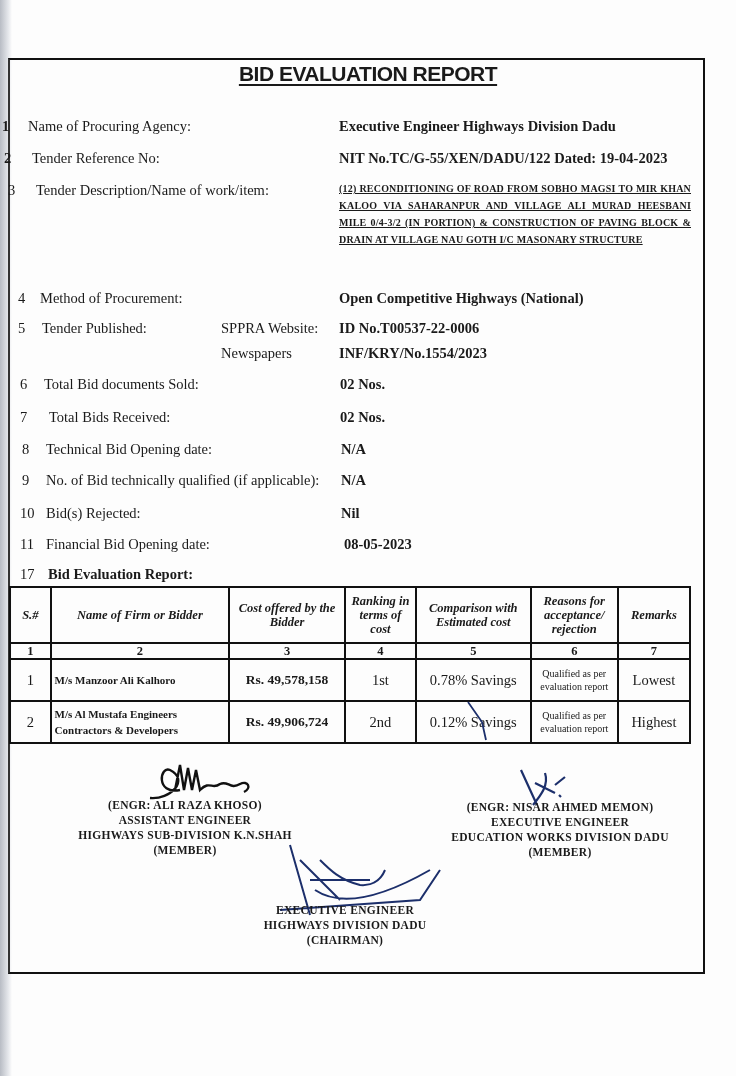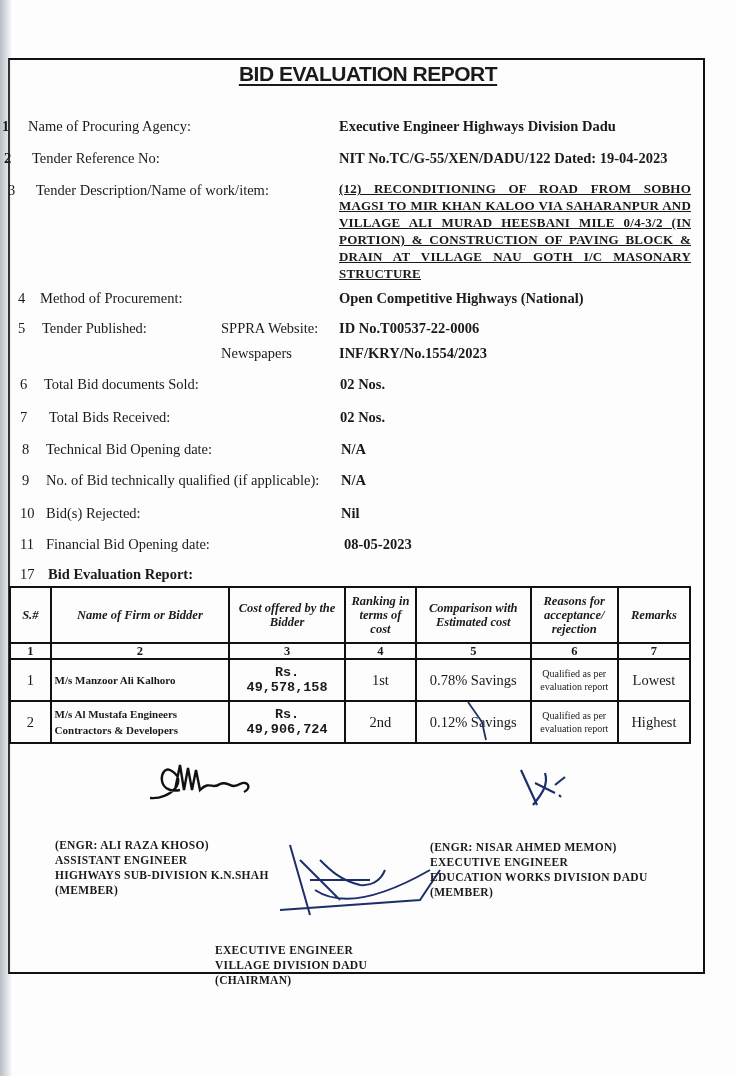--- a/index.html
+++ b/index.html
@@ -9,34 +9,34 @@
                background:linear-gradient(to right,#b8bcc4,#e6e8ec 70%,#fdfdfd); }
   .frame { position:absolute; left:8px; top:58px; width:693px; height:912px;
            border:2px solid #111; border-left-color:#333; }
   .title { position:absolute; left:0; width:736px; top:62px; text-align:center;
            font-family:"Liberation Sans", sans-serif; font-weight:bold; font-size:21px;
            letter-spacing:-0.5px; }
   .title span { text-decoration:underline; text-underline-offset:3px; }
   .num { position:absolute; font-size:14.5px; }
   .lbl { position:absolute; font-size:14.5px; }
   .val { position:absolute; font-size:14.5px; font-weight:bold; }
-  .desc { position:absolute; left:339px; top:180px; width:352px; font-size:13px; font-weight:bold;
+  .desc { position:absolute; left:339px; top:180px; width:352px; font-size:10px; font-weight:bold;
           line-height:17px; text-align:justify; text-decoration:underline; letter-spacing:0.2px; }
   table.bids { position:absolute; left:9px; top:586px; width:682px; border-collapse:collapse;
                font-size:13px; }
   table.bids td, table.bids th { border:2px solid #111; text-align:center; padding:0 3px; }
   table.bids th { font-style:italic; font-weight:bold; font-size:12.5px; line-height:14px; height:54px; }
   table.bids tr.idx td { font-weight:bold; height:14px; font-size:12.5px; line-height:12px; }
   table.bids tr.bid td { height:40px; }
   .firm { text-align:left !important; font-weight:bold; font-size:11px; line-height:16px; }
-  .cost { font-weight:bold; font-size:13.5px;font-family:Liberation Mono, monospace; }
+  .cost { font-weight:bold; font-size:13.5px; }
   .rank, .cmp, .rem { font-size:14.5px; }
   .reason { font-size:10px; line-height:13px; }
-  .sigblock { position:absolute; font-family:"Liberation Serif", serif;
-              font-weight:bold; font-size:11.5px; line-height:15px; letter-spacing:0.3px;margin-top:40px; }
+  .sigblock { position:absolute; text-align:center; font-family:"Liberation Serif", serif;
+              font-weight:bold; font-size:11.5px; line-height:15px; letter-spacing:0.3px; }
   .sig { position:absolute; }
 </style>
 </head>
 <body>
 
 <div class="leftstrip"></div>
 <div class="frame"></div>
 
 <div class="title"><span>BID EVALUATION REPORT</span></div>
 
@@ -162,15 +162,15 @@
 
 <div class="sigblock" style="left:430px;top:800px;width:260px">
   <div>(ENGR: NISAR AHMED MEMON)</div>
   <div>EXECUTIVE ENGINEER</div>
   <div>EDUCATION WORKS DIVISION DADU</div>
   <div>(MEMBER)</div>
 </div>
 
 <div class="sigblock" style="left:215px;top:903px;width:260px">
   <div>EXECUTIVE ENGINEER</div>
-  <div>VILLAGE DIVISION DADU</div>
+  <div>HIGHWAYS DIVISION DADU</div>
   <div>(CHAIRMAN)</div>
 </div>
 
 </body></html>

